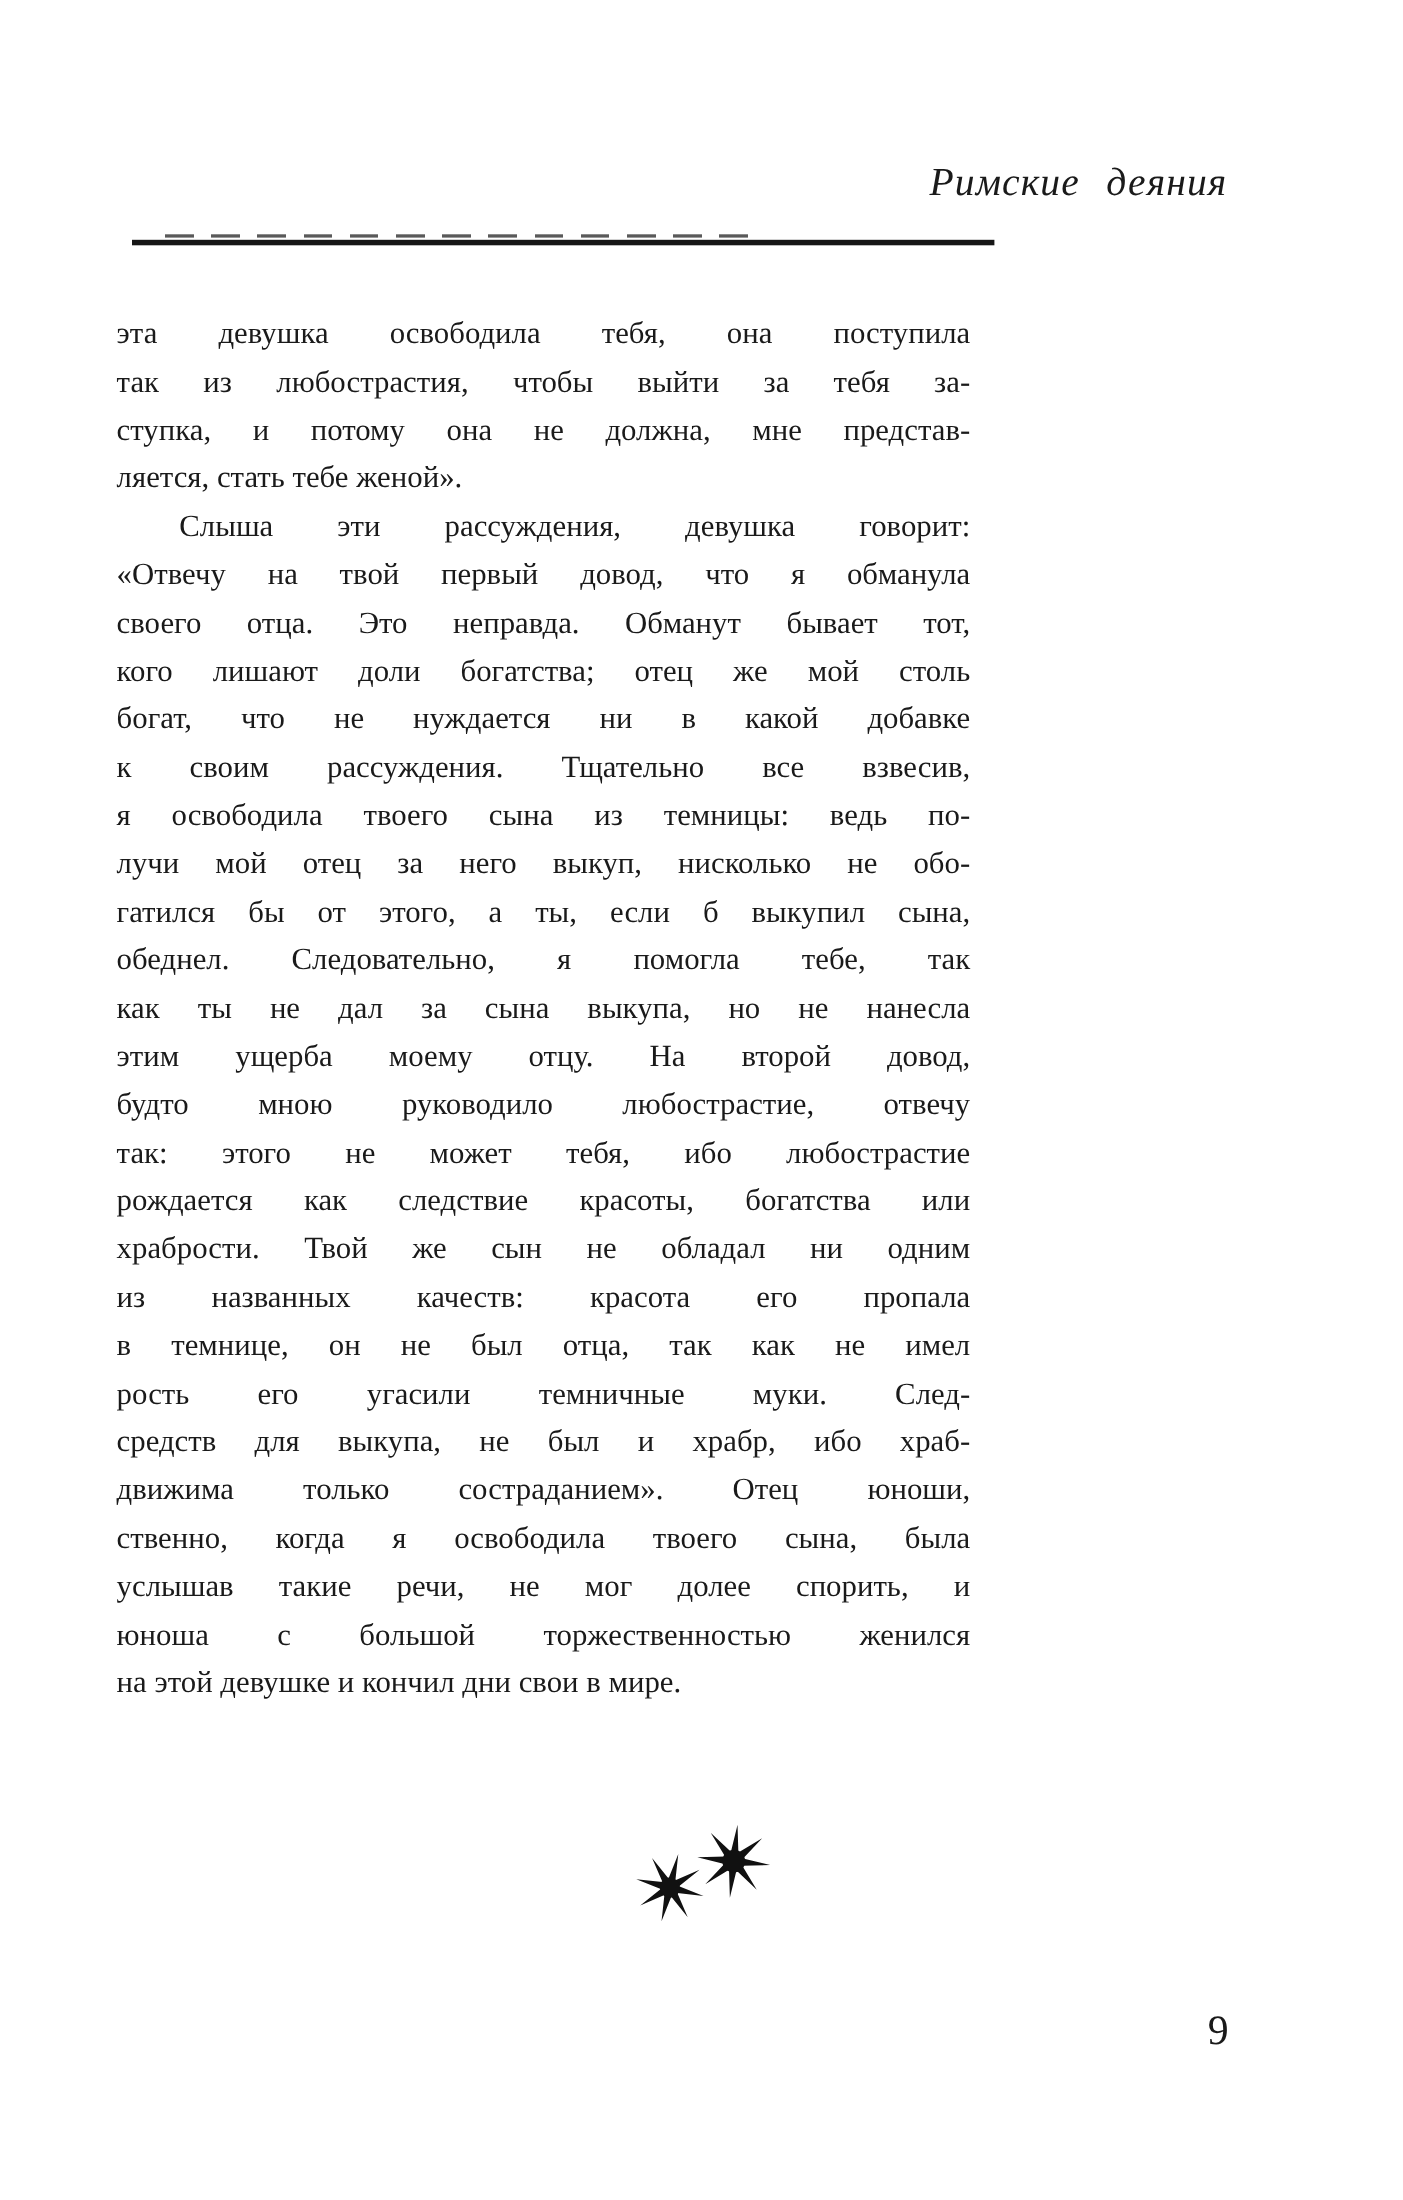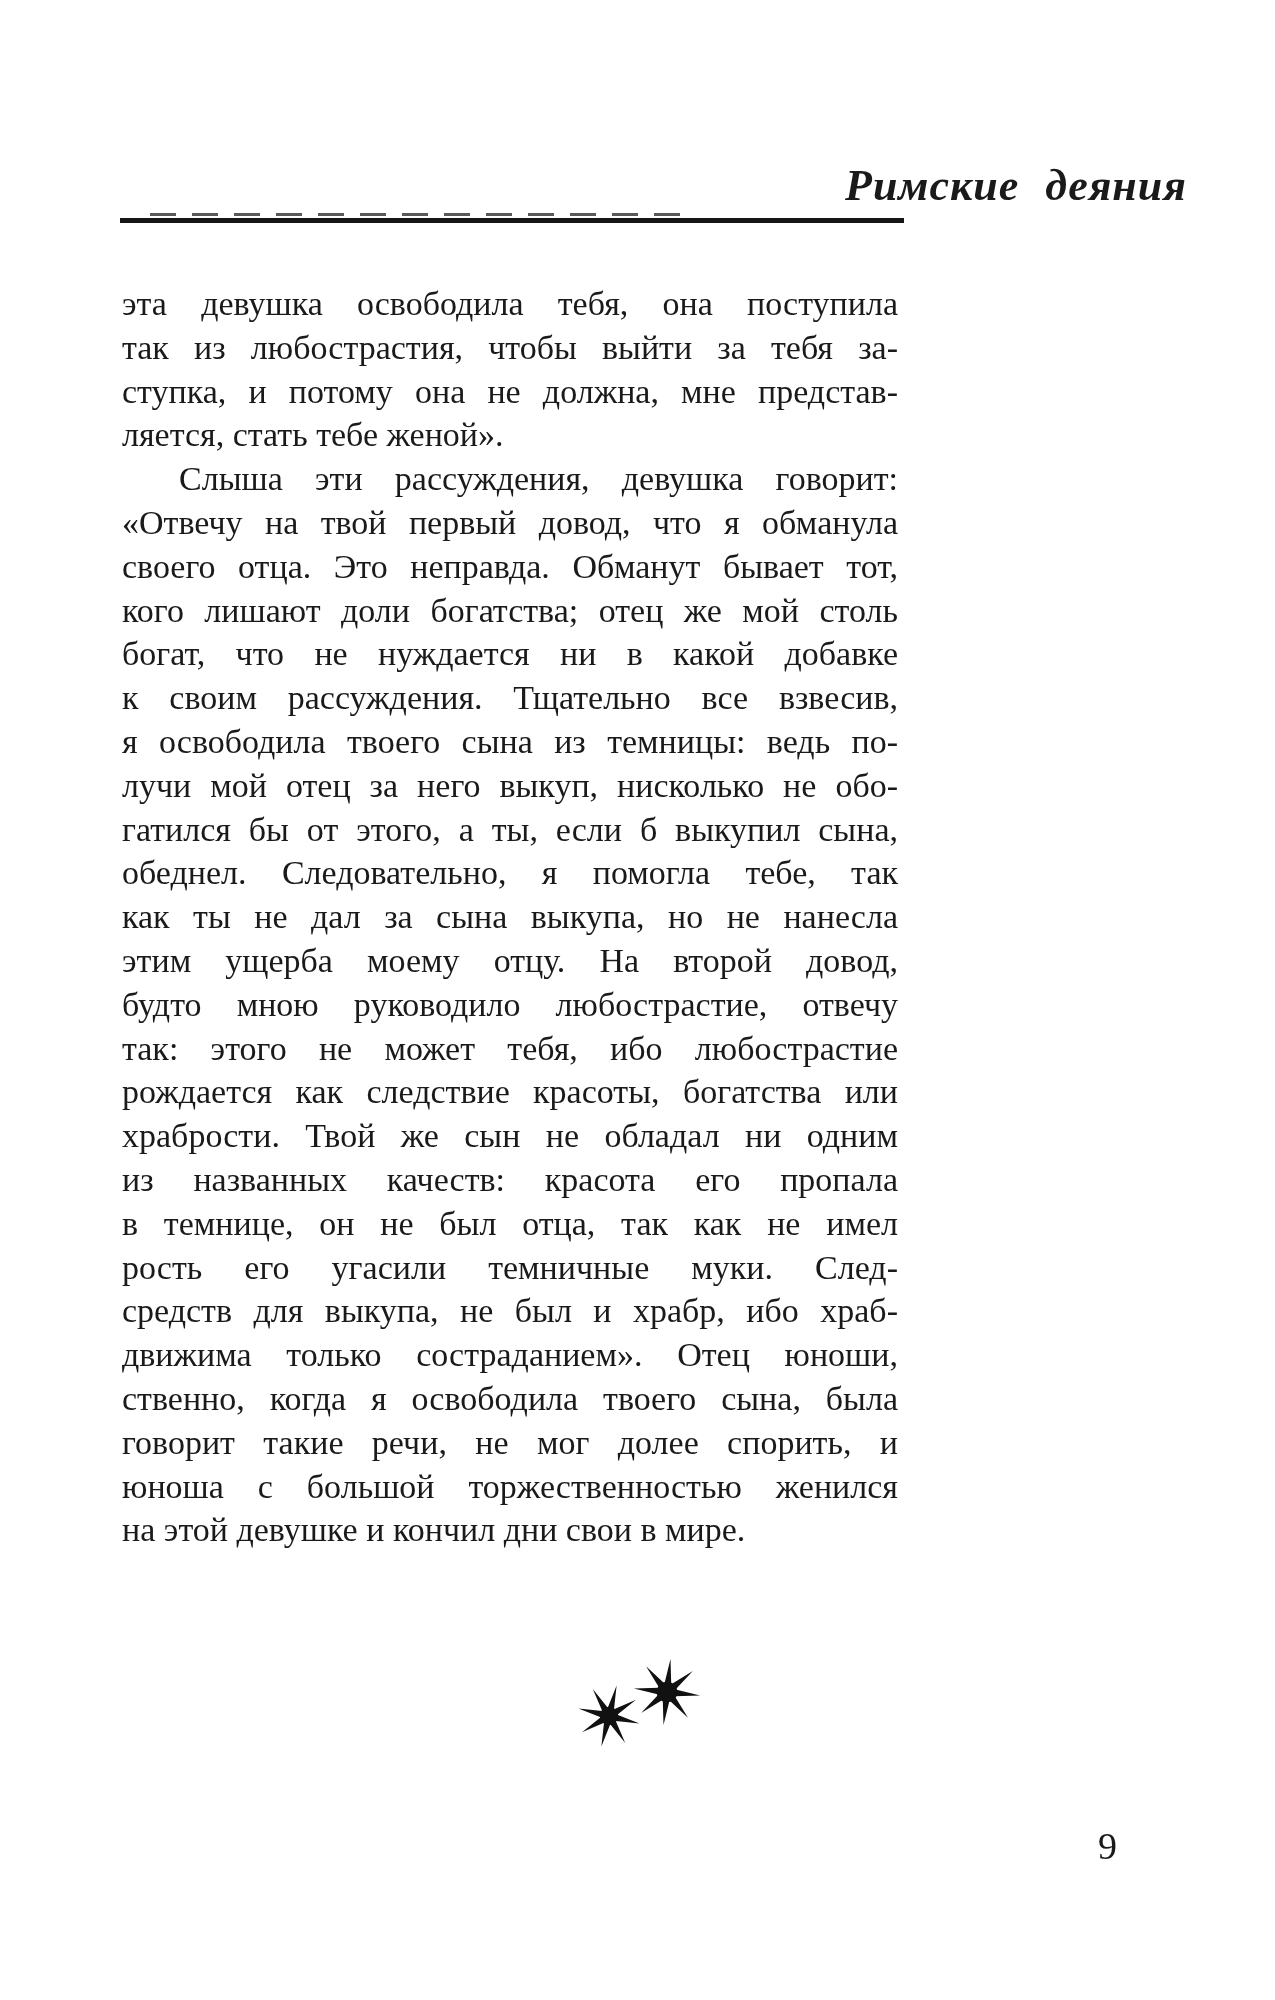--- a/index.html
+++ b/index.html
@@ -9,24 +9,24 @@
     height: 2000px;
     margin: 0 auto;
     background: #ffffff;
     color: #1a1a1a;
     font-family: "Liberation Serif", "DejaVu Serif", serif;
     overflow: hidden;
   }
   .running-title {
     position: absolute;
     left: 845px;
-    top: 160px;
-    font-size: 44px;
+    top: 144px;
+    font-size: 36px;
     font-style: italic;
-    font-weight: 700;
+    font-weight: 400;
     letter-spacing: 1px;
     word-spacing: 14px;
     white-space: nowrap;
   }
   .header-rule {
     position: absolute;
     left: 120px;
     top: 218px;
     width: 784px;
     height: 5px;
@@ -36,24 +36,24 @@
     position: absolute;
     left: 150px;
     top: 213px;
     width: 540px;
     height: 3px;
     background: repeating-linear-gradient(90deg, #222 0 26px, transparent 26px 42px);
     opacity: 0.75;
   }
   .body-text {
     position: absolute;
-    left: 122px;
+    left: 106px;
     top: 282px;
     width: 776px;
-    font-size: 34px;
+    font-size: 28px;
     line-height: 43.8px;
   }
   .line {
     height: 43.8px;
     text-align: justify;
     text-align-last: justify;
     -moz-text-align-last: justify;
     white-space: normal;
   }
   .line.left {
@@ -106,21 +106,21 @@
       <div class="line">будто мною руководило любострастие, отвечу</div>
       <div class="line">так: этого не может тебя, ибо любострастие</div>
       <div class="line">рождается как следствие красоты, богатства или</div>
       <div class="line">храбрости. Твой же сын не обладал ни одним</div>
       <div class="line">из названных качеств: красота его пропала</div>
       <div class="line">в темнице, он не был отца, так как не имел</div>
       <div class="line">рость его угасили темничные муки. След-</div>
       <div class="line">средств для выкупа, не был и храбр, ибо храб-</div>
       <div class="line">движима только состраданием». Отец юноши,</div>
       <div class="line">ственно, когда я освободила твоего сына, была</div>
-      <div class="line">говорит такие речи, не мог долее спорить, и</div>
+      <div class="line">услышав такие речи, не мог долее спорить, и</div>
       <div class="line">юноша с большой торжественностью женился</div>
       <div class="line left">на этой девушке и кончил дни свои в мире.</div>
     </div>
 
   <svg class="ornament" viewBox="0 0 150 110" xmlns="http://www.w3.org/2000/svg">
     <g fill="#111111">
       <g transform="translate(44,66) rotate(14) scale(0.70)">
         <polygon points="45,0 11.1,4.6 31.8,31.8 4.6,11.1 0,45 -4.6,11.1 -31.8,31.8 -11.1,4.6 -45,0 -11.1,-4.6 -31.8,-31.8 -4.6,-11.1 0,-45 4.6,-11.1 31.8,-31.8 11.1,-4.6"></polygon>
         <circle cx="0" cy="0" r="13"></circle>
       </g>

